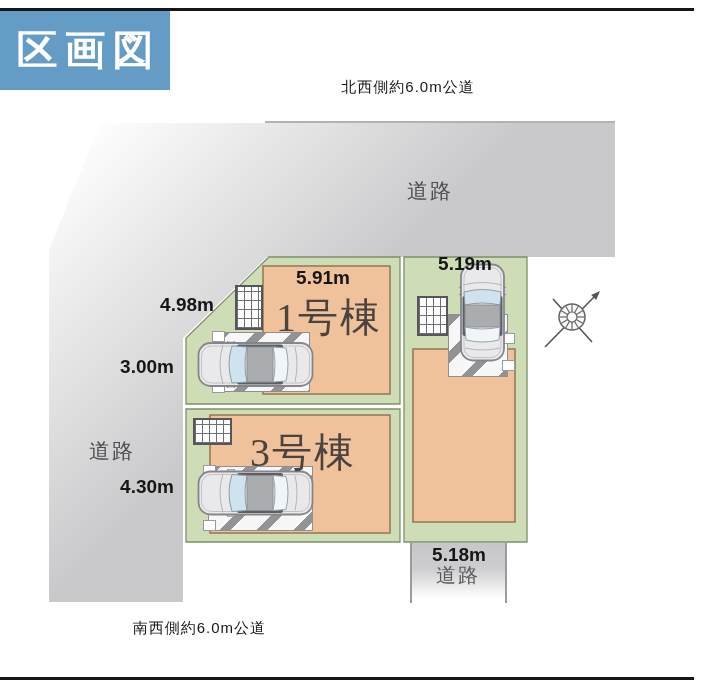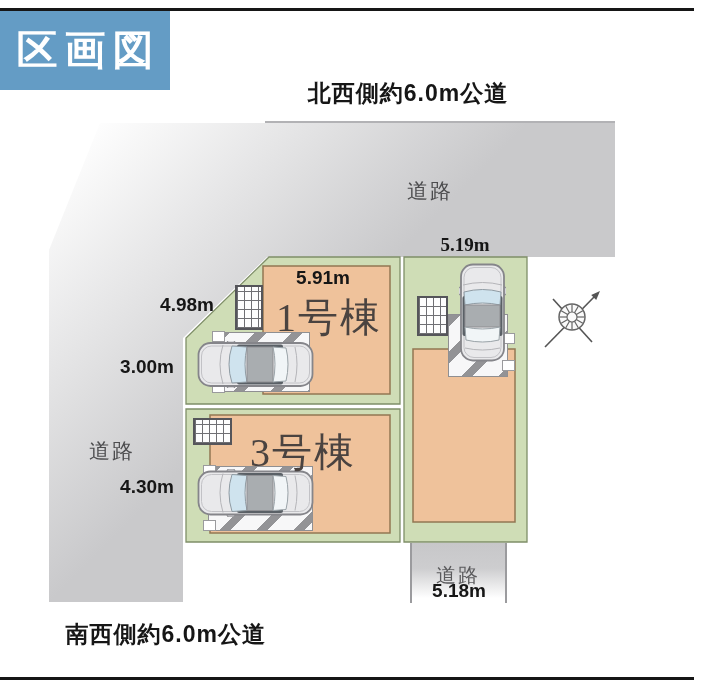--- a/index.html
+++ b/index.html
@@ -29,34 +29,34 @@
   .corner-mark{width:13px;height:11px;background:#ffffff;border:1px solid #9a9a9d;box-sizing:border-box;}
   
   .balcony{background:repeating-linear-gradient(90deg,#6f6f73 0 1px,transparent 1px 7px),
                       repeating-linear-gradient(0deg,#6f6f73 0 1px,transparent 1px 9px),#fdfdfd;
            border:2px solid #55555a;box-sizing:border-box;}
   #balcony-1{left:235px;top:285px;width:28px;height:45px;}
   #balcony-2{left:417px;top:296px;width:31px;height:40px;}
   #balcony-3{left:193px;top:418px;width:39px;height:27px;}
   
   .lbl{color:#161616;white-space:nowrap;}
-  .big-road-lbl{font-size:23px;font-weight:700;letter-spacing:1px;}
+  .big-road-lbl{font-size:15px;font-weight:400;letter-spacing:1px;}
   .m{font-size:19px;font-weight:600;text-align:center;width:72px;}
   .road-lbl{font-size:21px;font-weight:500;color:#4c4c4e;text-align:center;letter-spacing:2px;}
   .bldg-lbl{font-family:"Liberation Serif","DejaVu Serif",serif;font-size:40px;color:#4a4340;
             text-align:center;letter-spacing:2px;}
   #lbl-nw{left:263px;top:78px;width:290px;text-align:center;}
   #lbl-sw{left:16px;top:619px;width:250px;text-align:right;}
   #lbl-se{left:350px;top:619px;width:250px;}
   #m-591{left:287px;top:235px;margin-top:32px;}
-  #m-519{left:429px;top:234px;font-family:Liberation Serif, serif;}
+  #m-519{left:429px;top:253px;}
   #m-498{left:151px;top:279px;margin-top:15px;}
   #m-300{left:111px;top:356px;}
   #m-615{left:111px;top:476px;}
-  #m-518{left:423px;top:544px;margin-top:36px;}
+  #m-518{left:423px;top:544px;}
   #road-lbl-top{left:399px;top:177px;width:62px;}
   #road-lbl-left{left:81px;top:437px;width:62px;}
   #road-lbl-bottom{left:430px;top:562px;width:56px;font-size:20px;color:#5a5a5c;}
   #bldg1-lbl{left:268px;top:290px;width:122px;}
   #bldg3-lbl{left:212px;top:425px;width:182px;}
   #bldg2-lbl{left:412px;top:425px;width:108px;}
   svg{display:block;}
 </style>
 </head>
 <body>

